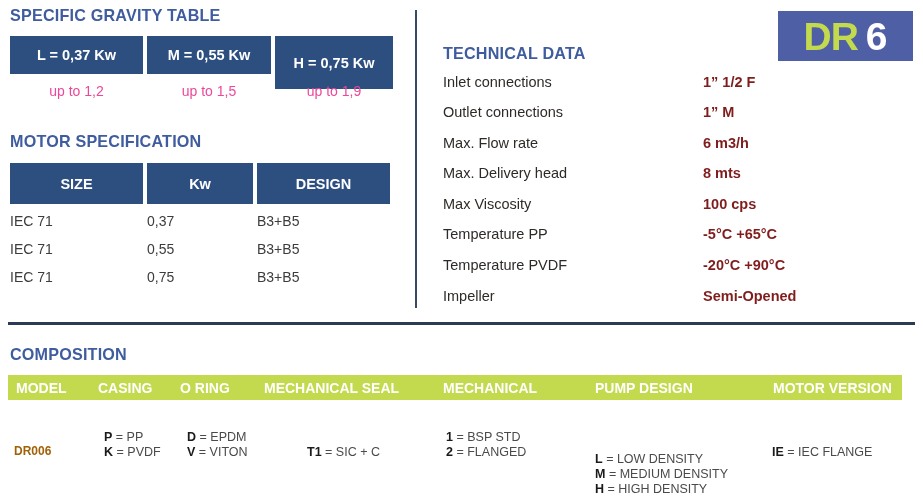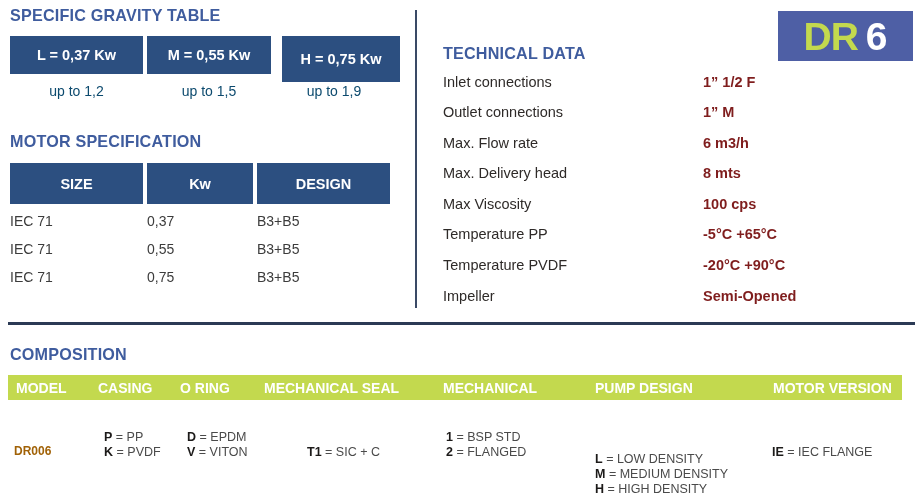--- a/index.html
+++ b/index.html
@@ -37,21 +37,21 @@
     font-weight: bold;
     display: flex;
     align-items: center;
     justify-content: center;
     box-sizing: border-box;
     white-space: nowrap;
   }
 
   .sub-label {
     font-size: 14px;
-    color: #0c4a6e;
+    color: #ec4899;
     text-align: center;
     white-space: nowrap;
   }
 
   .data-cell {
     font-size: 14px;
     color: #3c3c3c;
     text-align: left;
     white-space: nowrap;
   }
@@ -132,21 +132,21 @@
     font-weight: bold;
   }
 </style>
 </head>
 <body>
 
 <div class="abs section-title" style="left:10px; top:6px;">SPECIFIC GRAVITY TABLE</div>
 
 <div class="abs blue-cell" style="left:10px; top:36px; width:133px; height:38px;">L = 0,37 Kw</div>
 <div class="abs blue-cell" style="left:147px; top:36px; width:124px; height:38px;">M = 0,55 Kw</div>
-<div class="abs blue-cell" style="left:282px; top:36px; width:118px; height:46px;">H = 0,75 Kw</div>
+<div class="abs blue-cell" style="left:275px; top:36px; width:118px; height:53px;">H = 0,75 Kw</div>
 
 <div class="abs sub-label" style="left:10px; top:83px; width:133px;">up to 1,2</div>
 <div class="abs sub-label" style="left:147px; top:83px; width:124px;">up to 1,5</div>
 <div class="abs sub-label" style="left:275px; top:83px; width:118px;">up to 1,9</div>
 
 <div class="abs section-title" style="left:10px; top:132px;">MOTOR SPECIFICATION</div>
 
 <div class="abs blue-cell" style="left:10px; top:163px; width:133px; height:41px;">SIZE</div>
 <div class="abs blue-cell" style="left:147px; top:163px; width:106px; height:41px;">Kw</div>
 <div class="abs blue-cell" style="left:257px; top:163px; width:133px; height:41px;">DESIGN</div>

